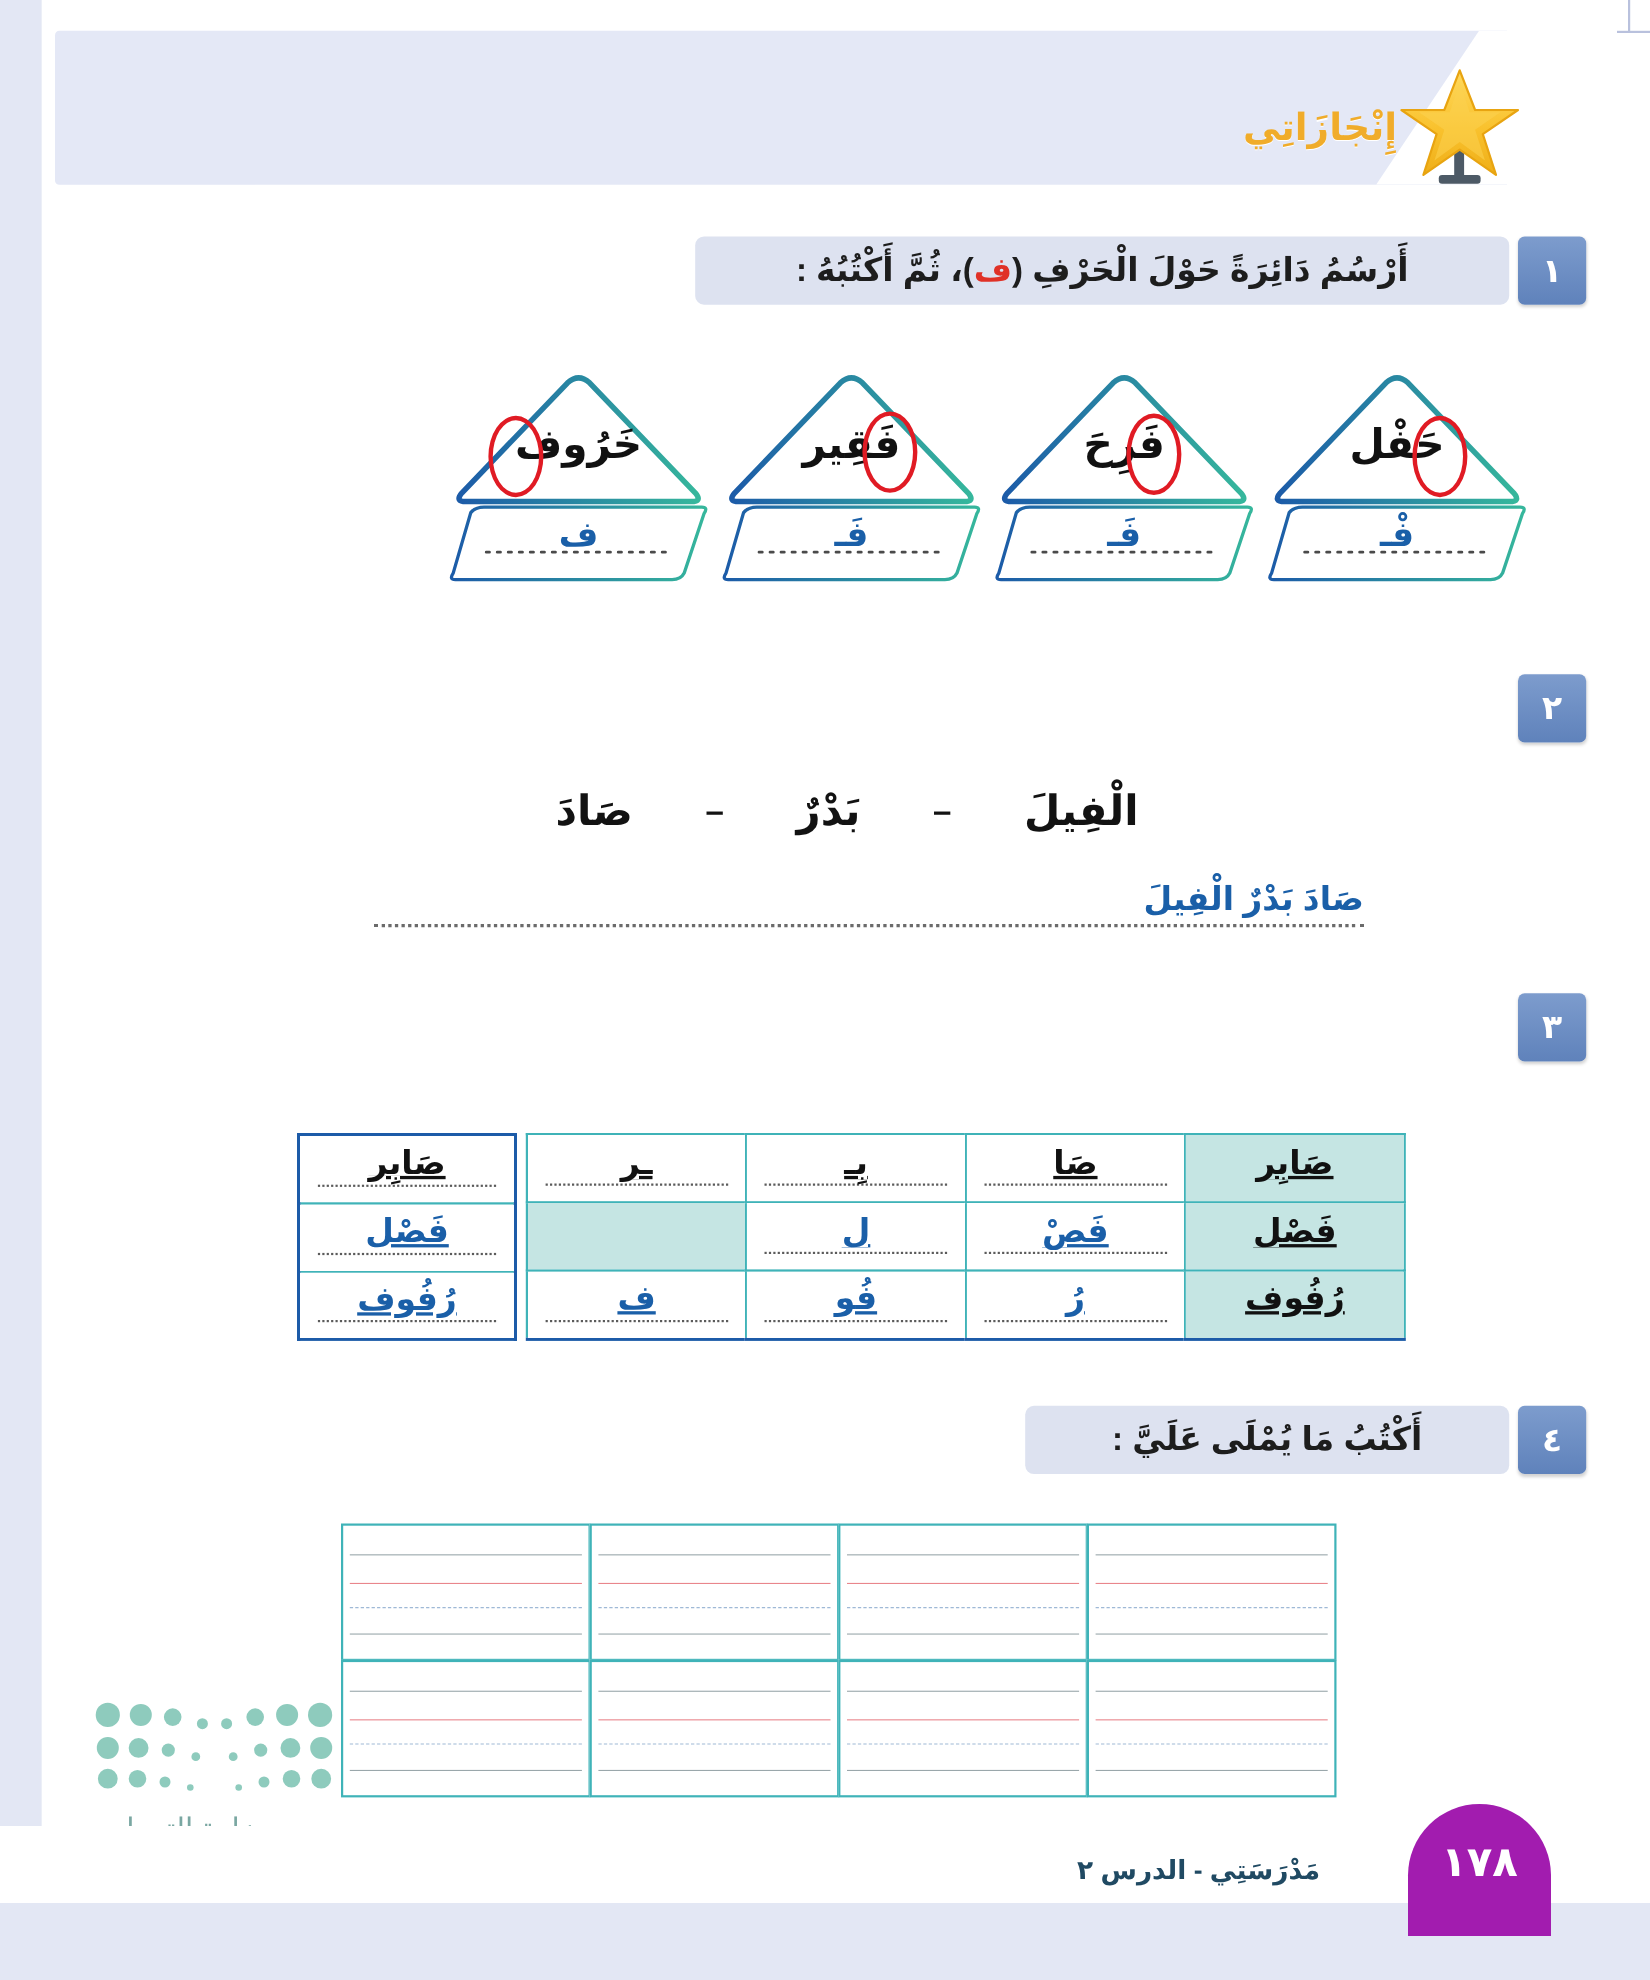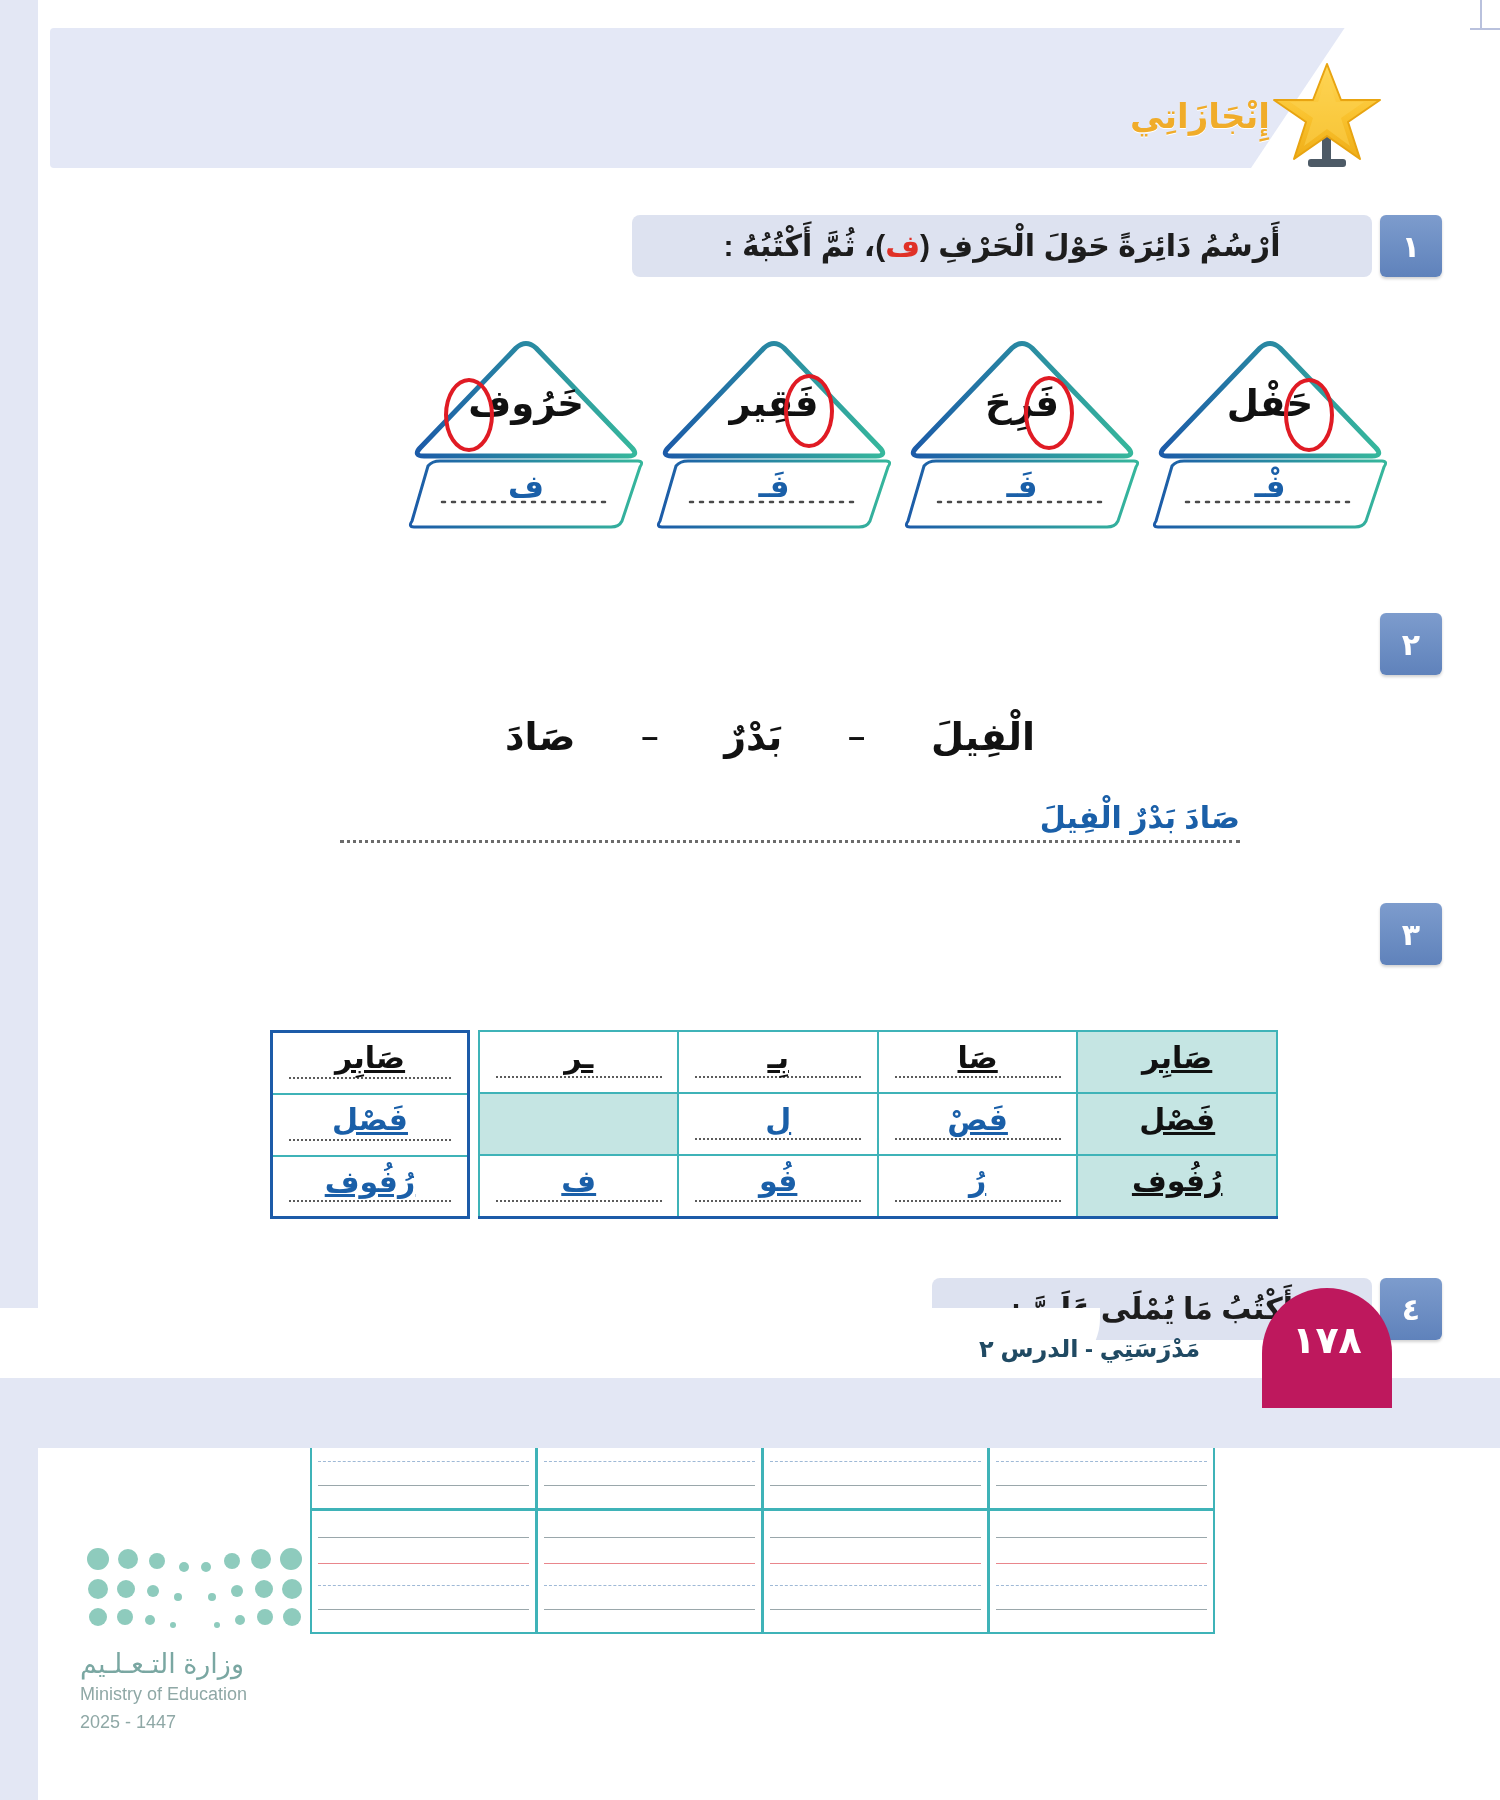--- a/index.html
+++ b/index.html
@@ -4,21 +4,21 @@
 <style>
   * { box-sizing: border-box; margin: 0; padding: 0; }
   html, body {
     width: 1500px; height: 1800px;
     font-family: "Liberation Sans", "DejaVu Sans", sans-serif;
     background: #ffffff;
     overflow: hidden;
   }
   #page {
     position: relative;
-    width: 1500px; height: 1448px;
+    width: 1500px; height: 1800px;
     background: #ffffff;
   }
 
   
   .edge-left {
     position: absolute; left: 0; top: 0; width: 38px; height: 1800px;
     background: #e3e7f4;
   }
   .edge-left-inner {
     position: absolute; left: 38px; top: 0; width: 12px; height: 1800px;
@@ -184,23 +184,23 @@
     position: absolute; left: 0; bottom: 70px; width: 1100px; height: 70px;
     background: #ffffff;
   }
   .footer-note {
     position: absolute; right: 300px; bottom: 85px;
     font-size: 24px; font-weight: bold; color: #204a63;
     white-space: nowrap;
     margin-left: 28px;
   }
   .page-badge {
-    position: absolute; right: 108px; bottom: 40px;
+    position: absolute; right: 90px; bottom: 40px;
     width: 130px; height: 120px;
-    background: #be185d;
+    background: #a21caf;
     border-top-left-radius: 70px;
     border-top-right-radius: 70px;
     display: flex; align-items: flex-start; justify-content: center;
     padding-top: 30px;
   }
   .page-num { font-size: 38px; font-weight: bold; color: #ffffff; }
 </style>
 </head>
 <body>
 

